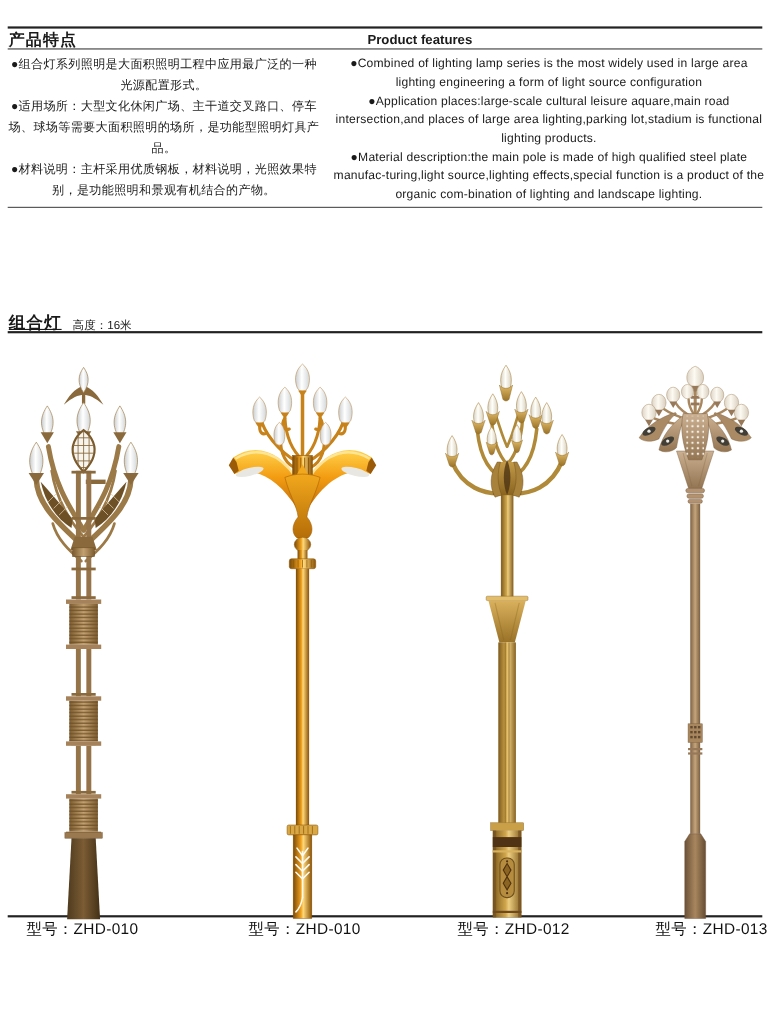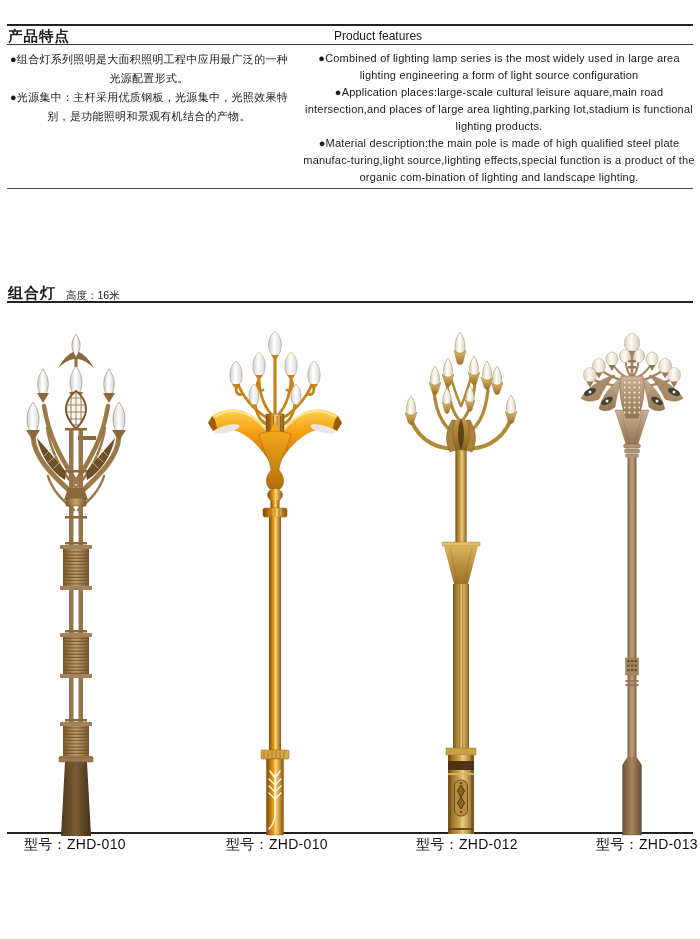--- a/index.html
+++ b/index.html
@@ -5,43 +5,44 @@
   html,body{margin:0;padding:0;background:#fff;}
   .page{position:relative;width:700px;height:939px;background:#ffffff;
         font-family:"Liberation Sans","DejaVu Sans",sans-serif;color:#1a1a1a;overflow:hidden;}
   .rule{position:absolute;left:7px;right:7px;background:#222;}
   .rule-top{top:24px;height:2px;}
   .rule-underhead{top:44px;height:1px;background:#3a3a3a;}
   .rule-mid{top:188px;height:1px;background:#4a4a4a;}
   .rule-series{top:301px;height:2px;}
   .rule-ground{top:832px;height:2px;}
   .title-cn{position:absolute;left:8px;top:27px;font-size:14.5px;font-weight:bold;letter-spacing:1px;}
-  .title-en{position:absolute;left:302px;top:29px;font-size:12px;font-weight:normal;padding-left:32px;}
+  .title-en{position:absolute;left:302px;top:29px;font-size:12px;font-weight:bold;padding-left:32px;}
   .col{position:absolute;top:50px;}
   .col p{margin:0;text-align:center;}
   .col-cn{left:6px;width:286px;font-size:11px;line-height:19px;text-align:justify;letter-spacing:.3px;}
   .col-en{left:302px;width:394px;font-size:11px;line-height:17px;letter-spacing:.2px;}
-  .series-title{position:absolute;left:8px;top:284px;font-size:15px;font-weight:bold;letter-spacing:1px;}
+  .series-title{position:absolute;left:8px;top:284px;font-size:15px;font-weight:bold;letter-spacing:1px;text-decoration:underline;}
   .series-height{position:absolute;left:66px;top:289px;font-size:10.5px;}
   .lamp{position:absolute;top:330px;}
   .model-label{position:absolute;top:836px;font-size:14px;color:#111;letter-spacing:.3px;}
 </style>
 </head>
 <body>
 
 <div class="page">
 
   <div class="rule rule-top"></div>
   <div class="title-cn">产品特点</div>
   <div class="title-en">Product features</div>
   <div class="rule rule-underhead"></div>
 
   <div class="col col-cn">
     <p>●组合灯系列照明是大面积照明工程中应用最广泛的一种光源配置形式。</p>
-    <p>●光源集中：主杆采用优质钢板，光源集中，光照效果特别，是功能照明和景观有机结合的产物。</p>
+    <p>●适用场所：大型文化休闲广场、主干道交叉路口、停车场、球场等需要大面积照明的场所，是功能型照明灯具产品。</p>
+    <p>●材料说明：主杆采用优质钢板，材料说明，光照效果特别，是功能照明和景观有机结合的产物。</p>
   </div>
   <div class="col col-en">
     <p>●Combined of lighting lamp series is the most widely used in large area lighting engineering a form of light source configuration</p>
     <p>●Application places:large-scale cultural leisure aquare,main road intersection,and places of large area lighting,parking lot,stadium is functional lighting products.</p>
     <p>●Material description:the main pole is made of high qualified steel plate manufac-turing,light source,lighting effects,special function is a product of the organic com-bination of lighting and landscape lighting.</p>
   </div>
 
   <div class="rule rule-mid"></div>
 
   <div class="series-title">组合灯</div>

